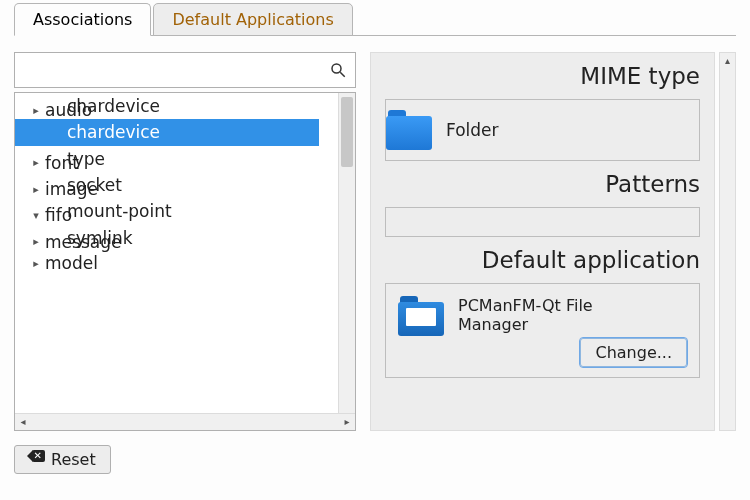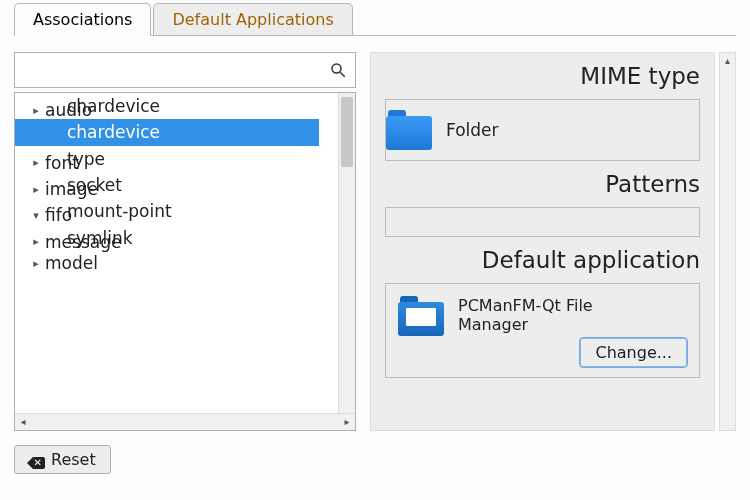--- a/index.html
+++ b/index.html
@@ -241,21 +241,21 @@
   }
   .btn {
     background: #ededed;
     border: 1px solid #b0b0b0;
     border-radius: 3px;
     padding: 4px 14px;
     font-size: 16px;
     color: #222;
     cursor: default;
     display: inline-flex;
-    align-items: flex-end;
+    align-items: flex-start;
     gap: 6px;
   }
   .btn.focus {
     outline: 1px solid #6fa8e6;
     outline-offset: 0;
     border-color: #8fb7e0;
   }
   .right-scroll {
     width: 17px;
     background: #f0f0f0;

